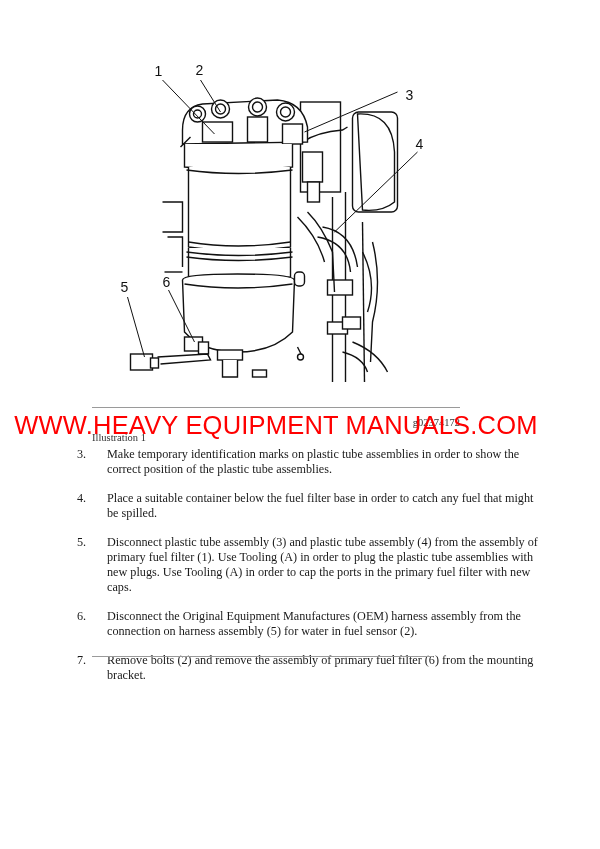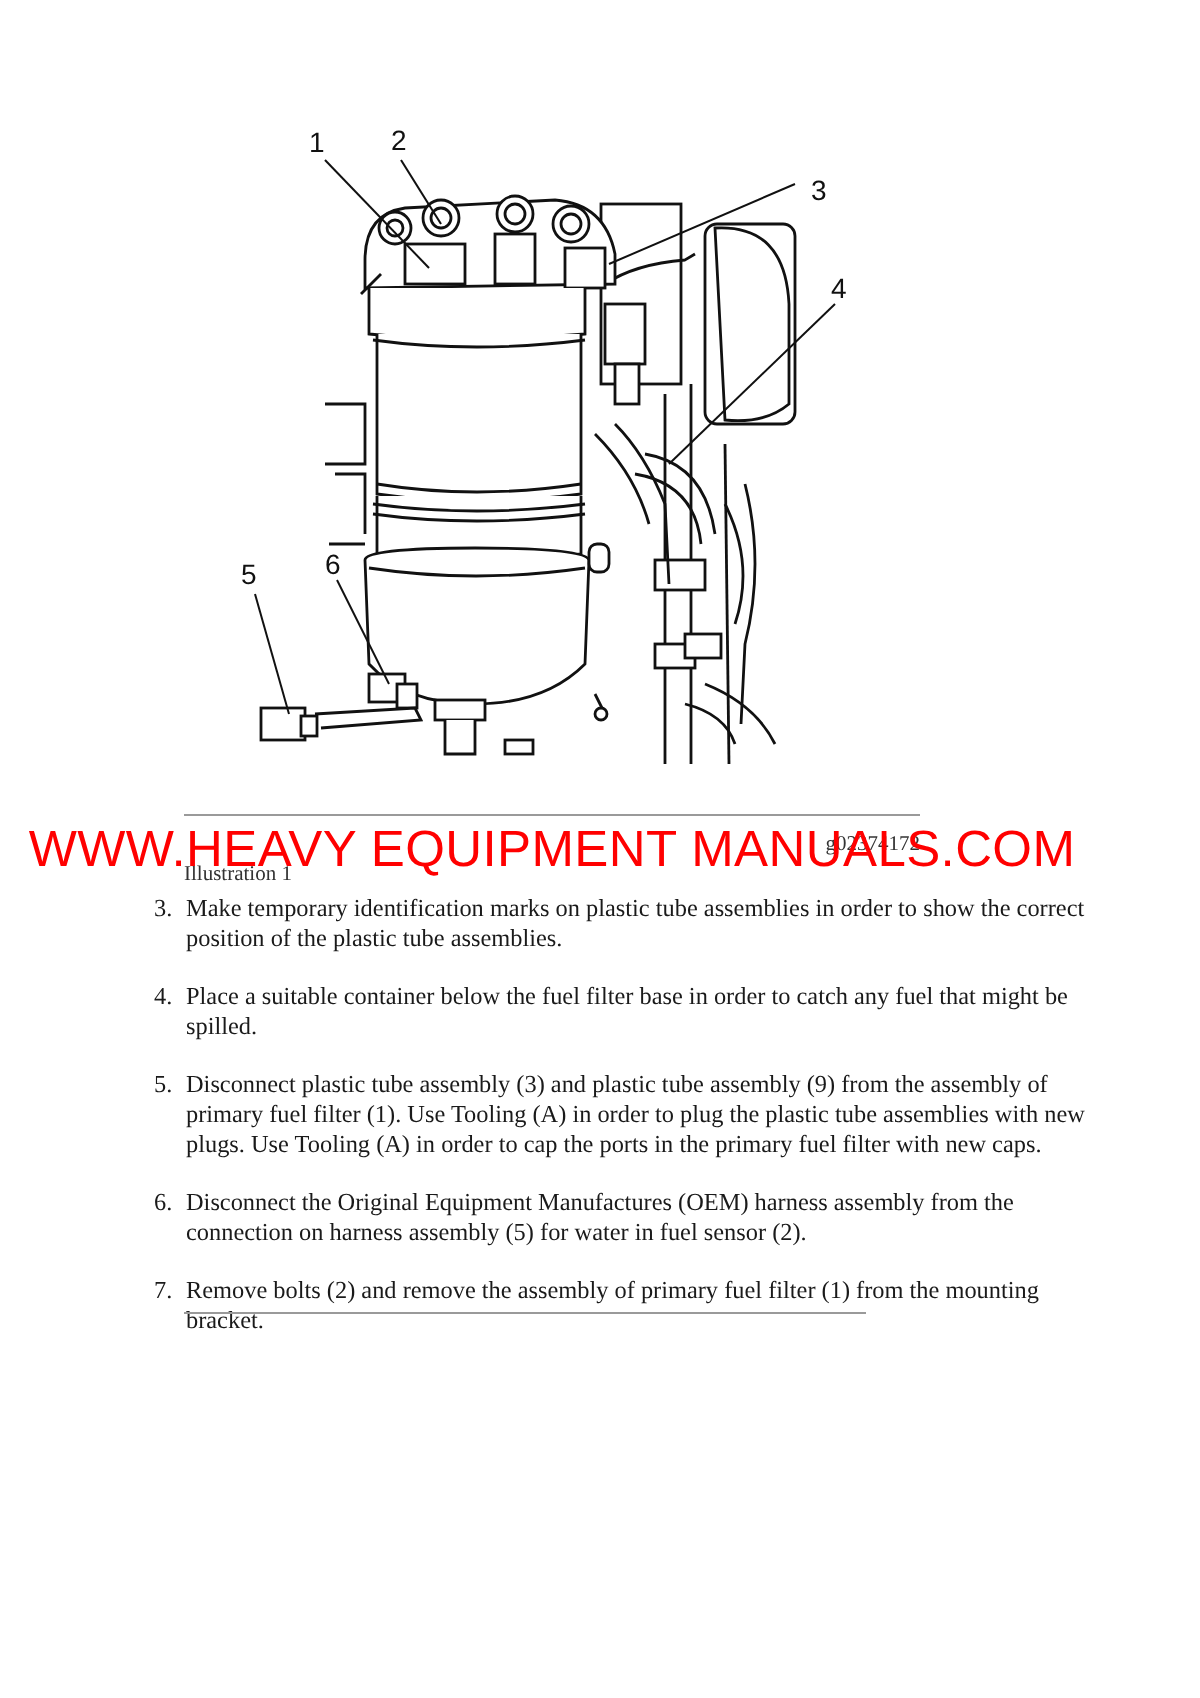--- a/index.html
+++ b/index.html
@@ -9,21 +9,21 @@
   .rule { position: absolute; height: 0; border-top: 1.5px solid #9a9a9a; }
   .rule.top { left: 92px; top: 407px; width: 368px; }
   .rule.bottom { left: 92px; top: 656px; width: 341px; }
   .caption { position: absolute; top: 417px; left: 92px; width: 368px; font-size: 10.5px; color: #333; }
   .caption .label { position: absolute; left: 0; top: 15px; text-align: center; }
   .caption .id { position: absolute; right: 0; top: 0; text-align: center; }
   .watermark { position: absolute; left: 0; top: 410px; width: 552px; text-align: center; font-family: "Liberation Sans", sans-serif; font-size: 25.5px; color: #ff0000; letter-spacing: 0.2px; white-space: nowrap; line-height: 30px; }
   .steps { position: absolute; left: 77px; top: 447px; width: 470px; list-style: none; margin: 0; padding: 0; font-size: 12.2px; line-height: 15px; }
   .steps li { position: relative; padding-left: 16px; margin-bottom: 14px; }
   .steps li .num { position: absolute; left: 0; top: 0; }
-  .steps li .txt { display: block; }
+  .steps li .txt { display: block; margin-left: 14px; }
 </style>
 </head>
 <body>
 
 <div class="figure">
   <svg viewBox="0 0 340 340" xmlns="http://www.w3.org/2000/svg" fill="none" stroke="#111" stroke-width="1.4">
 
     <rect x="198" y="50" width="40" height="90" fill="#fff"></rect>
     <rect x="250" y="60" width="45" height="100" rx="6" fill="#fff"></rect>
     <path d="M255 62 Q290 60 292 100 L292 150 Q280 160 260 158 Z" fill="#fff"></path>
@@ -120,25 +120,25 @@
   <li>
     <span class="num">3.</span>
     <span class="txt">Make temporary identification marks on plastic tube assemblies in order to show the correct position of the plastic tube assemblies.</span>
   </li>
   <li>
     <span class="num">4.</span>
     <span class="txt">Place a suitable container below the fuel filter base in order to catch any fuel that might be spilled.</span>
   </li>
   <li>
     <span class="num">5.</span>
-    <span class="txt">Disconnect plastic tube assembly (3) and plastic tube assembly (9) from the assembly of primary fuel filter (1). Use Tooling (A) in order to plug the plastic tube assemblies with new plugs. Use Tooling (A) in order to cap the ports in the primary fuel filter with new caps.</span>
+    <span class="txt">Disconnect plastic tube assembly (3) and plastic tube assembly (4) from the assembly of primary fuel filter (1). Use Tooling (A) in order to plug the plastic tube assemblies with new plugs. Use Tooling (A) in order to cap the ports in the primary fuel filter with new caps.</span>
   </li>
   <li>
     <span class="num">6.</span>
     <span class="txt">Disconnect the Original Equipment Manufactures (OEM) harness assembly from the connection on harness assembly (5) for water in fuel sensor (2).</span>
   </li>
   <li>
     <span class="num">7.</span>
-    <span class="txt">Remove bolts (2) and remove the assembly of primary fuel filter (1) from the mounting bracket.</span>
+    <span class="txt">Remove bolts (2) and remove the assembly of primary fuel filter (6) from the mounting bracket.</span>
   </li>
 </ol>
 
 <div class="rule bottom"></div>
 
 </body></html>

